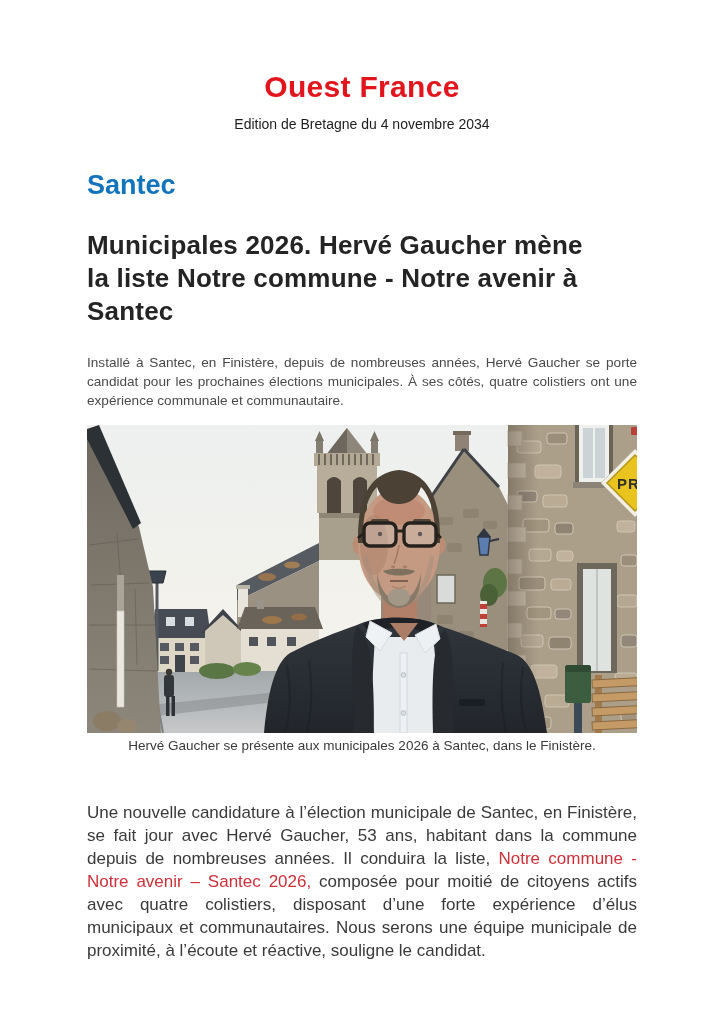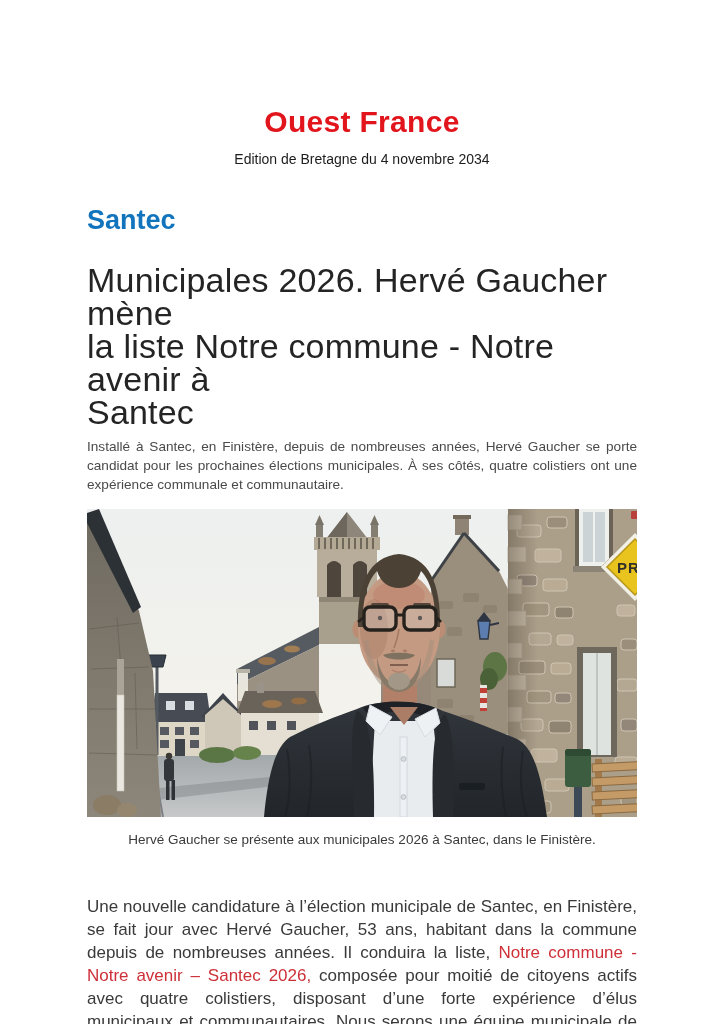--- a/index.html
+++ b/index.html
@@ -2,30 +2,30 @@
 <html><head>
 <meta charset="utf-8">
 <style>
   html,body{margin:0;padding:0;background:#ffffff;}
   .page{
     width:725px;height:1024px;background:#ffffff;overflow:hidden;
     font-family:"Liberation Sans",sans-serif;position:relative;
   }
   .content{margin-left:87px;margin-right:88px;}
   .masthead{
-    padding-top:104px;text-align:center;font-size:30px;font-weight:bold;
+    padding-top:69px;text-align:center;font-size:30px;font-weight:bold;
     color:#e2141c;letter-spacing:.3px;line-height:35px;
   }
   .edition{margin-top:12px;text-align:center;font-size:14px;color:#1c1c1c;line-height:16px;}
   .section-label{margin-top:38px;font-size:27px;font-weight:bold;color:#1274bd;line-height:31px;}
-  .headline{margin-top:28px;font-size:34px;font-weight:normal;color:#242424;line-height:33px;letter-spacing:.2px;}
-  .lead{margin-top:8px;font-size:13.6px;line-height:19px;color:#4a4a4a;text-align:justify;}
+  .headline{margin-top:28px;font-size:26px;font-weight:bold;color:#242424;line-height:33px;letter-spacing:.2px;}
+  .lead{margin-top:25px;font-size:13.6px;line-height:19px;color:#4a4a4a;text-align:justify;}
   .photo{margin-top:15px;width:550px;height:308px;overflow:hidden;background:#1d4ed8;}
   .photo svg{display:block;width:550px;height:308px;}
-  .caption{margin-top:14px;text-align:center;font-size:13.5px;color:#3a3a3a;line-height:17px;}
+  .caption{margin-top:4px;text-align:center;font-size:13.5px;color:#3a3a3a;line-height:17px;}
   .body-par{margin-top:47px;font-size:17px;line-height:23px;color:#3a3a3a;text-align:justify;}
   .red-highlight{color:#cd3038;}
 </style>
 </head>
 <body>
 
 <div class="page">
   <div class="content">
 
     <div class="masthead">Ouest France</div>

